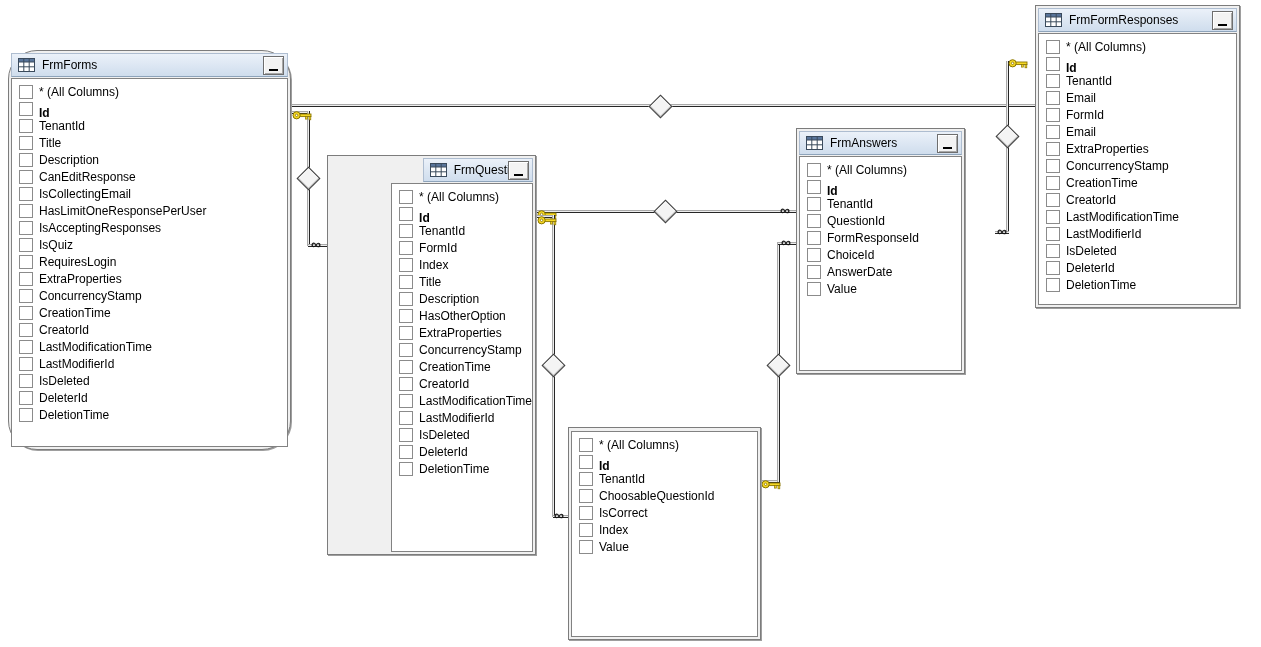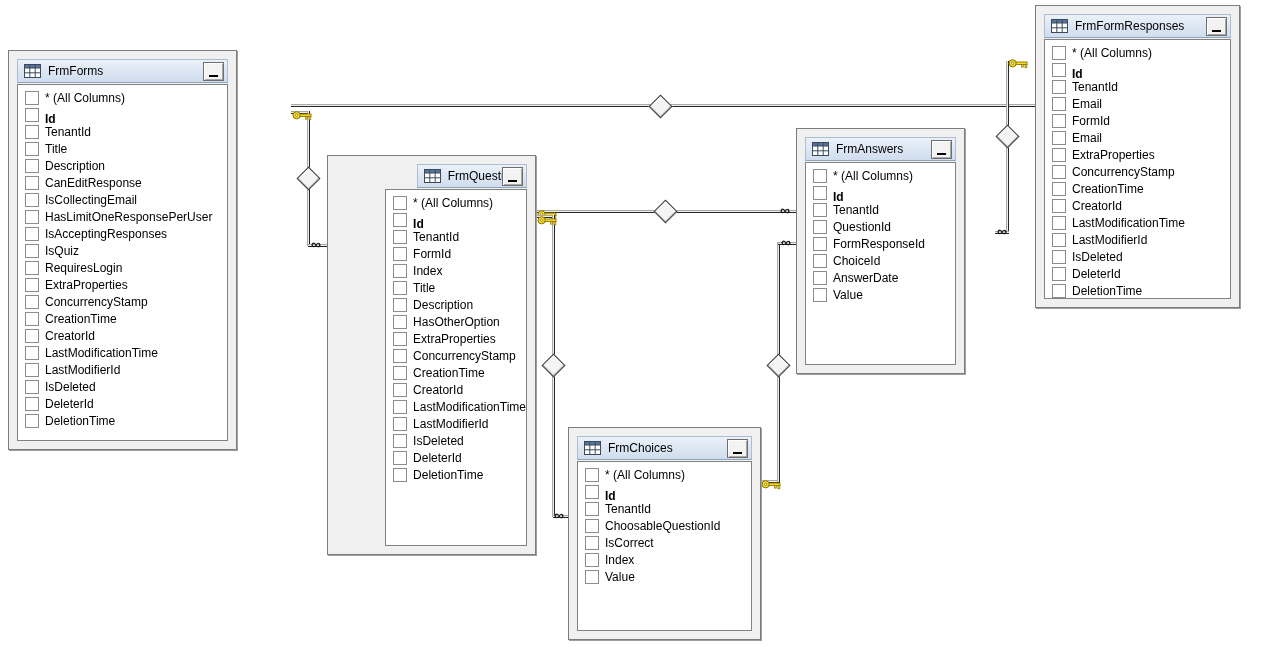--- a/index.html
+++ b/index.html
@@ -17,21 +17,21 @@
     box-shadow:inset -1px -1px 0 #b5b5b5, inset 1px 1px 0 #ffffff;
   }
   .keyicon{position:absolute;width:22px;height:11px;}
   .manyicon{
     position:absolute;font-size:14px;line-height:1;color:#141414;font-weight:700;
     letter-spacing:-1px;
   }
   
   .twin{
     position:absolute;background:#f0f0f0;border:1px solid #7c7c7c;
-    box-shadow:1px 1px 0 #9e9e9e;box-sizing:border-box;padding:8px;
+    box-shadow:1px 1px 0 #9e9e9e;box-sizing:border-box;padding:2px;
     display:flex;flex-direction:column;
   }
   .thead{
     height:24px;flex:0 0 24px;display:flex;align-items:center;
     background:linear-gradient(#ebf1f9,#cfdded);
     border:1px solid #aebdd0;border-bottom:1px solid #8da3ba;
     box-sizing:border-box;padding:0 3px 0 6px;position:relative;
   }
   .ticon{width:17px;height:14px;flex:0 0 17px;margin-right:7px;display:inline-flex;}
   .ttitle{font-size:12px;color:#000;white-space:nowrap;overflow:hidden;}
@@ -109,21 +109,21 @@
     <div class="seg h" style="left: 995px; top: 231px; width: 14px;"></div>
     <div class="diamond" style="left: 999px; top: 128px;"></div>
     <span class="keyicon" style="left: 1008px; top: 55px;"><svg width="22" height="11" viewBox="0 0 22 11">
         <rect x="7" y="4" width="12" height="2.6" fill="#f5d826" stroke="#8a7500" stroke-width="0.9"></rect>
         <rect x="13.5" y="6.5" width="1.8" height="2.6" fill="#f5d826" stroke="#8a7500" stroke-width="0.7"></rect>
         <rect x="17" y="6.5" width="1.8" height="3.3" fill="#f5d826" stroke="#8a7500" stroke-width="0.7"></rect>
         <circle cx="4.6" cy="5.3" r="3.6" fill="#f5d826" stroke="#8a7500"></circle>
         <circle cx="4.6" cy="5.3" r="1.2" fill="#ffffff" stroke="#8a7500" stroke-width="0.8"></circle>
       </svg></span>
     <span class="manyicon" style="left: 997px; top: 224px;">∞</span>
-    <div class="twin" style="left: 8px; top: 50px; width: 229px; height: 400px;">
+    <div class="twin" style="left: 8px; top: 50px; width: 283px; height: 400px; border-radius: 29px;">
     <div class="thead">
       <span class="ticon">
         <svg width="17" height="14" viewBox="0 0 17 14">
           <rect x="0.5" y="0.5" width="16" height="13" fill="#ffffff" stroke="#3a4a5c"></rect>
           <rect x="0.5" y="0.5" width="16" height="3.5" fill="#58749a" stroke="#3a4a5c"></rect>
           <line x1="5.8" y1="0.5" x2="5.8" y2="13.5" stroke="#3a4a5c"></line>
           <line x1="11.2" y1="0.5" x2="11.2" y2="13.5" stroke="#3a4a5c"></line>
           <line x1="0.5" y1="8.8" x2="16.5" y2="8.8" stroke="#3a4a5c"></line>
         </svg>
       </span>
@@ -296,35 +296,20 @@
     <span class="cbox"></span>
     <span class="clabel">DeleterId</span>
   </div>
         <div class="trow">
     <span class="cbox"></span>
     <span class="clabel">DeletionTime</span>
   </div>
       </div>
   </div>
     <div class="twin" style="left: 568px; top: 427px; width: 193px; height: 213px;">
-    <div class="thead">
-      <span class="ticon">
-        <svg width="17" height="14" viewBox="0 0 17 14">
-          <rect x="0.5" y="0.5" width="16" height="13" fill="#ffffff" stroke="#3a4a5c"></rect>
-          <rect x="0.5" y="0.5" width="16" height="3.5" fill="#58749a" stroke="#3a4a5c"></rect>
-          <line x1="5.8" y1="0.5" x2="5.8" y2="13.5" stroke="#3a4a5c"></line>
-          <line x1="11.2" y1="0.5" x2="11.2" y2="13.5" stroke="#3a4a5c"></line>
-          <line x1="0.5" y1="8.8" x2="16.5" y2="8.8" stroke="#3a4a5c"></line>
-        </svg>
-      </span>
-      <span class="ttitle">FrmChoices</span>
-      <span class="minbtn">
-        <span class="minglyph"></span>
-      </span>
-    </div>
     <div class="tlist">
         <div class="trow">
     <span class="cbox"></span>
     <span class="clabel">* (All Columns)</span>
   </div>
         <div class="trow">
     <span class="cbox"></span>
     <span class="clabel pk">Id</span>
   </div>
         <div class="trow">

